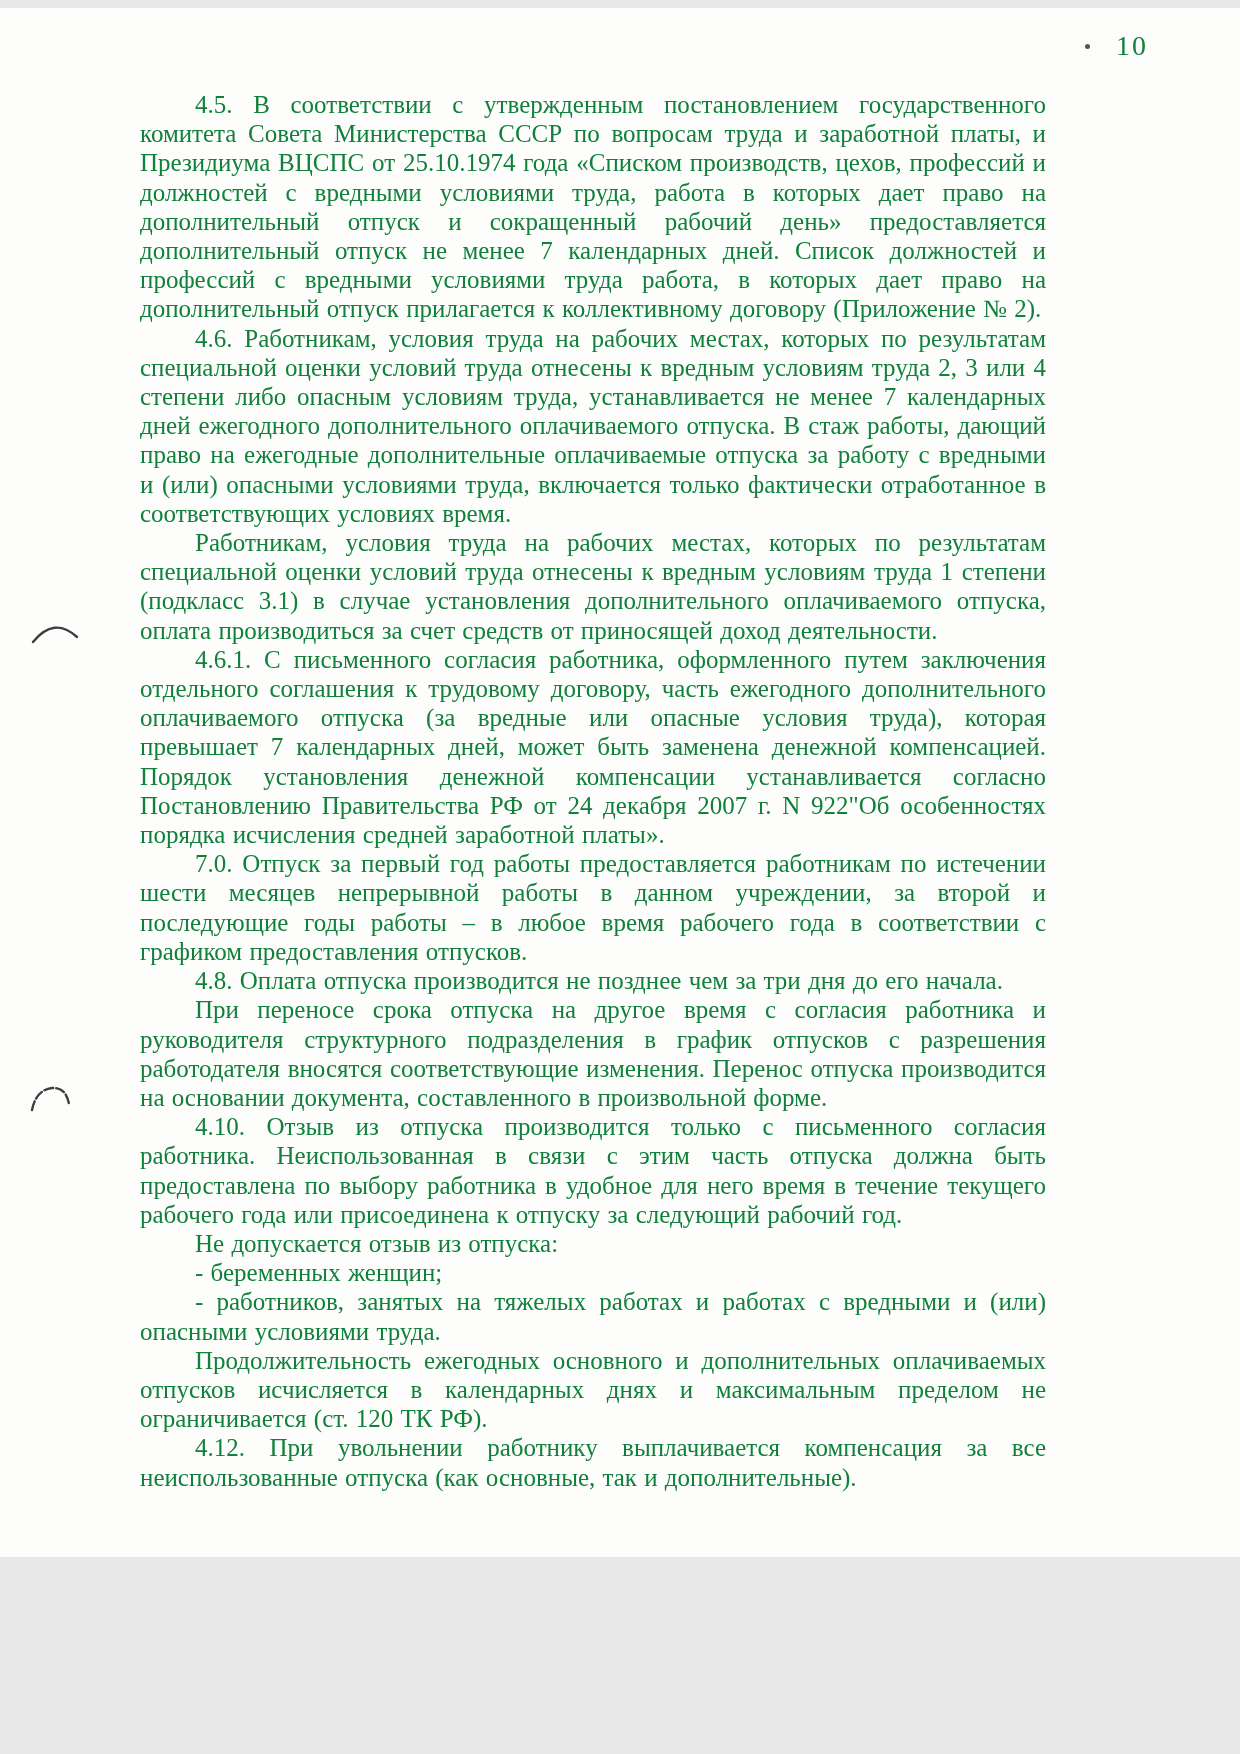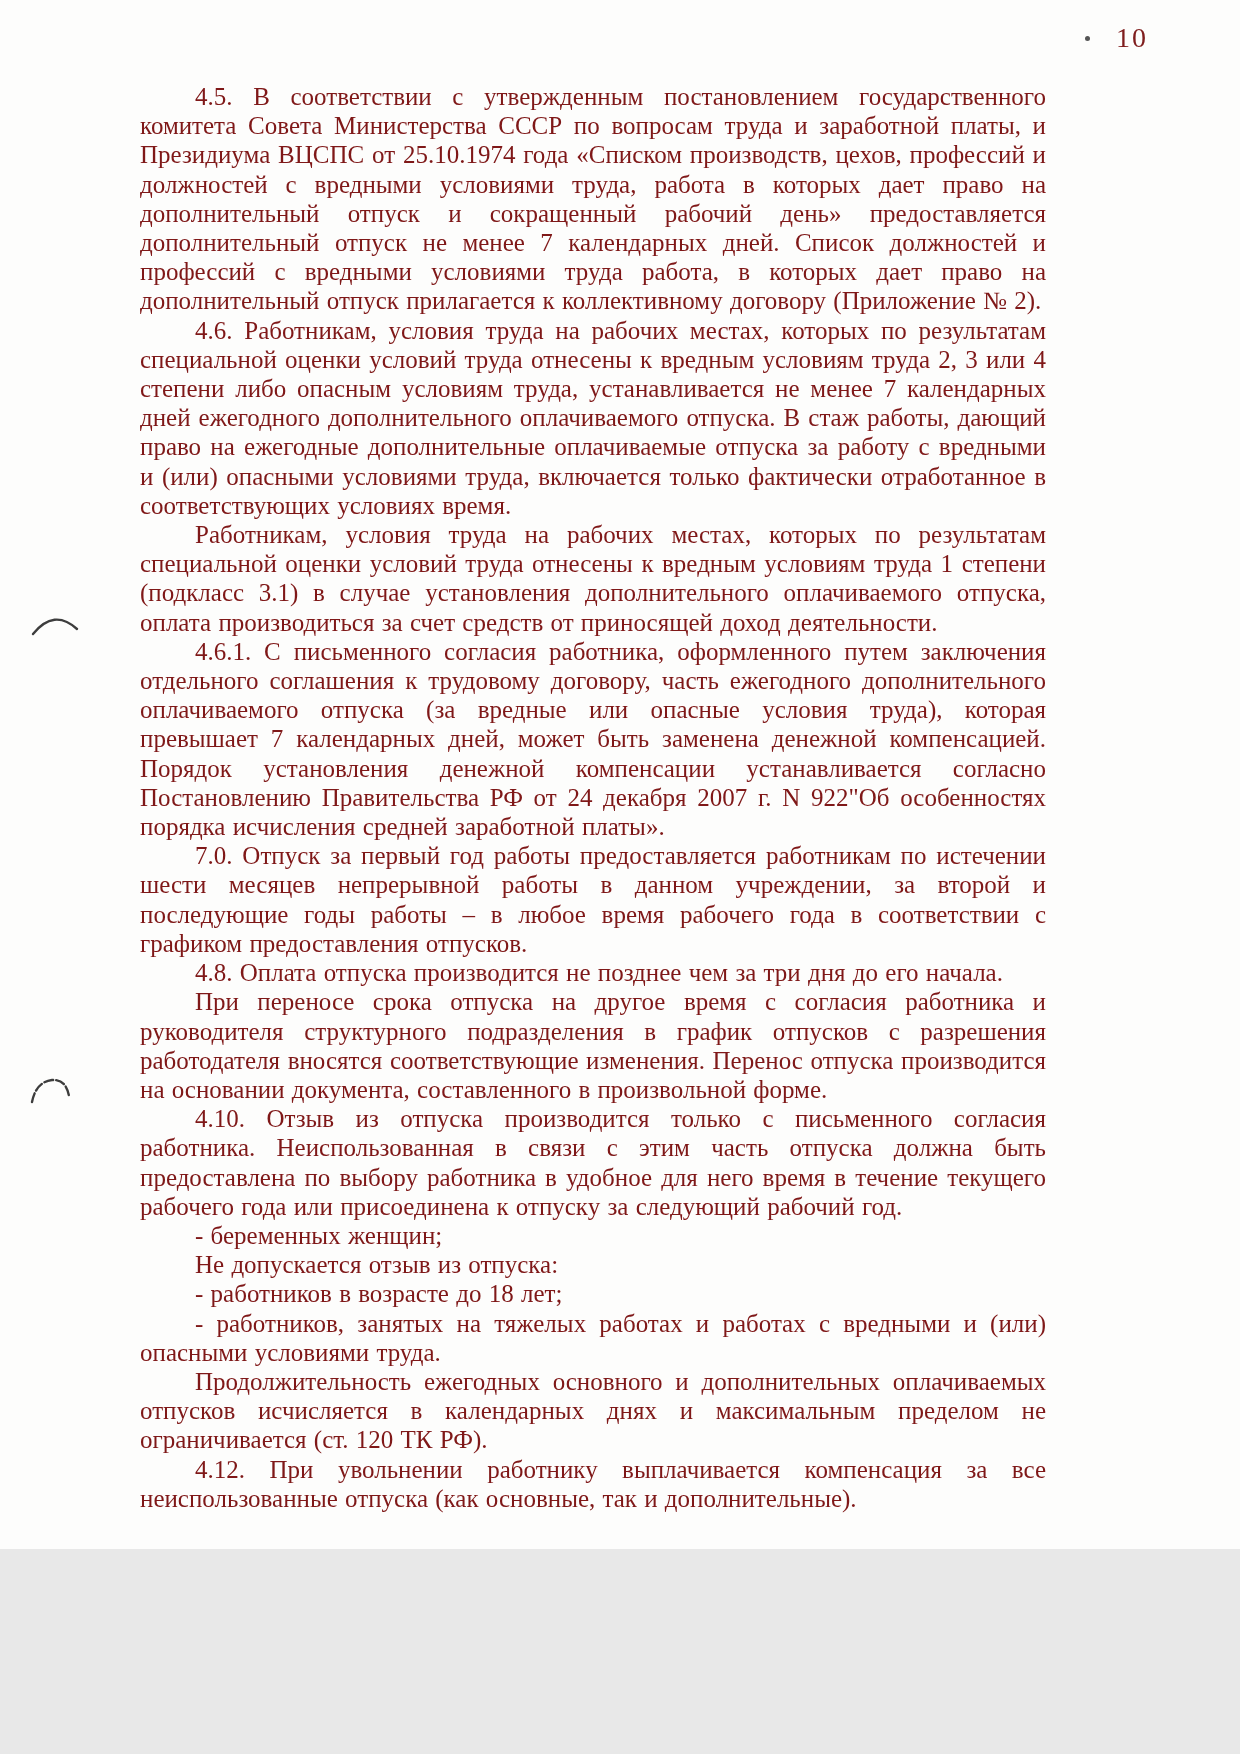--- a/index.html
+++ b/index.html
@@ -1,24 +1,24 @@
 <!DOCTYPE html>
 <html lang="ru"><head>
 <meta charset="utf-8">
 <style>
   html, body { margin: 0; padding: 0; background: #e8e8e8; }
   .page {
     position: relative;
     width: 1240px;
     height: 1549px;
-    margin: 0 auto;
+    margin: 8px auto;
     background: #fdfdfc;
     overflow: hidden;
     font-family: "Liberation Serif", "DejaVu Serif", serif;
-    color: #7f1d1d;
+    color: #15803d;
   }
   .page-number-wrap {
     position: absolute;
     top: 22px;
     right: 92px;
     display: flex;
     align-items: center;
     gap: 26px;
     font-size: 28px;
     letter-spacing: 2px;
@@ -77,22 +77,21 @@
 
   <div class="text-block">
     <p>4.5. В соответствии с утвержденным постановлением государственного комитета Совета Министерства СССР по вопросам труда и заработной платы, и Президиума ВЦСПС от 25.10.1974 года «Списком производств, цехов, профессий и должностей с вредными условиями труда, работа в которых дает право на дополнительный отпуск и сокращенный рабочий день» предоставляется дополнительный отпуск не менее 7 календарных дней. Список должностей и профессий с вредными условиями труда работа, в которых дает право на дополнительный отпуск прилагается к коллективному договору (Приложение № 2).</p>
     <p>4.6. Работникам, условия труда на рабочих местах, которых по результатам специальной оценки условий труда отнесены к вредным условиям труда 2, 3 или 4 степени либо опасным условиям труда, устанавливается не менее 7 календарных дней ежегодного дополнительного оплачиваемого отпуска. В стаж работы, дающий право на ежегодные дополнительные оплачиваемые отпуска за работу с вредными и (или) опасными условиями труда, включается только фактически отработанное в соответствующих условиях время.</p>
     <p>Работникам, условия труда на рабочих местах, которых по результатам специальной оценки условий труда отнесены к вредным условиям труда 1 степени (подкласс 3.1) в случае установления дополнительного оплачиваемого отпуска, оплата производиться за счет средств от приносящей доход деятельности.</p>
     <p>4.6.1. С письменного согласия работника, оформленного путем заключения отдельного соглашения к трудовому договору, часть ежегодного дополнительного оплачиваемого отпуска (за вредные или опасные условия труда), которая превышает 7 календарных дней, может быть заменена денежной компенсацией. Порядок установления денежной компенсации устанавливается согласно Постановлению Правительства РФ от 24 декабря 2007 г. N 922"Об особенностях порядка исчисления средней заработной платы».</p>
     <p>7.0. Отпуск за первый год работы предоставляется работникам по истечении шести месяцев непрерывной работы в данном учреждении, за второй и последующие годы работы – в любое время рабочего года в соответствии с графиком предоставления отпусков.</p>
     <p>4.8. Оплата отпуска производится не позднее чем за три дня до его начала.</p>
     <p>При переносе срока отпуска на другое время с согласия работника и руководителя структурного подразделения в график отпусков с разрешения работодателя вносятся соответствующие изменения. Перенос отпуска производится на основании документа, составленного в произвольной форме.</p>
     <p>4.10. Отзыв из отпуска производится только с письменного согласия работника. Неиспользованная в связи с этим часть отпуска должна быть предоставлена по выбору работника в удобное для него время в течение текущего рабочего года или присоединена к отпуску за следующий рабочий год.</p>
+    <p>Не допускается отзыв из отпуска:</p>
     <p>- беременных женщин;</p>
-    <p>Не допускается отзыв из отпуска:</p>
-    <p>- работников в возрасте до 18 лет;</p>
     <p>- работников, занятых на тяжелых работах и работах с вредными и (или) опасными условиями труда.</p>
     <p>Продолжительность ежегодных основного и дополнительных оплачиваемых отпусков исчисляется в календарных днях и максимальным пределом не ограничивается (ст. 120 ТК РФ).</p>
     <p>4.12. При увольнении работнику выплачивается компенсация за все неиспользованные отпуска (как основные, так и дополнительные).</p>
 
   </div>
 
 </div>
 
 </body></html>

